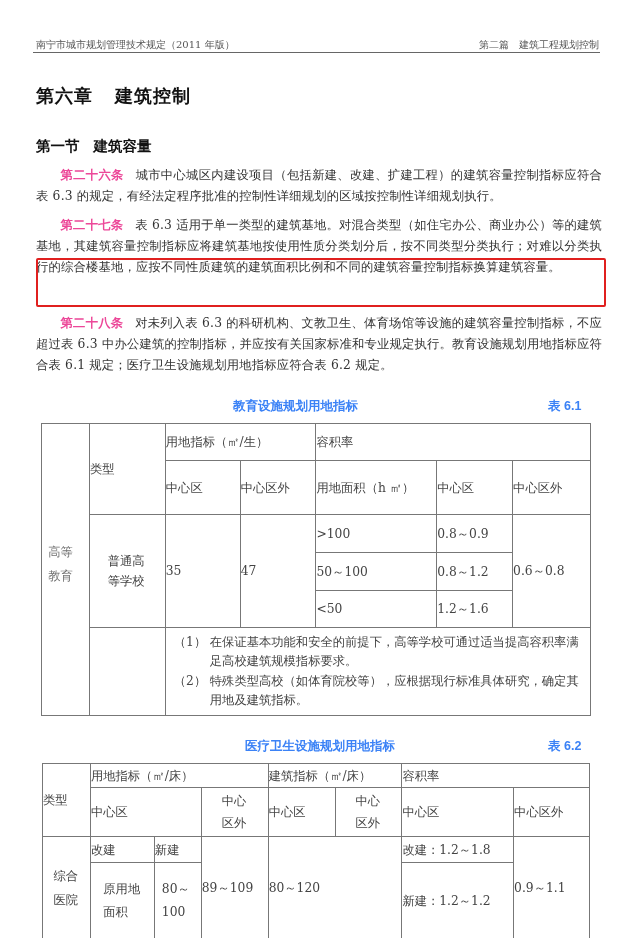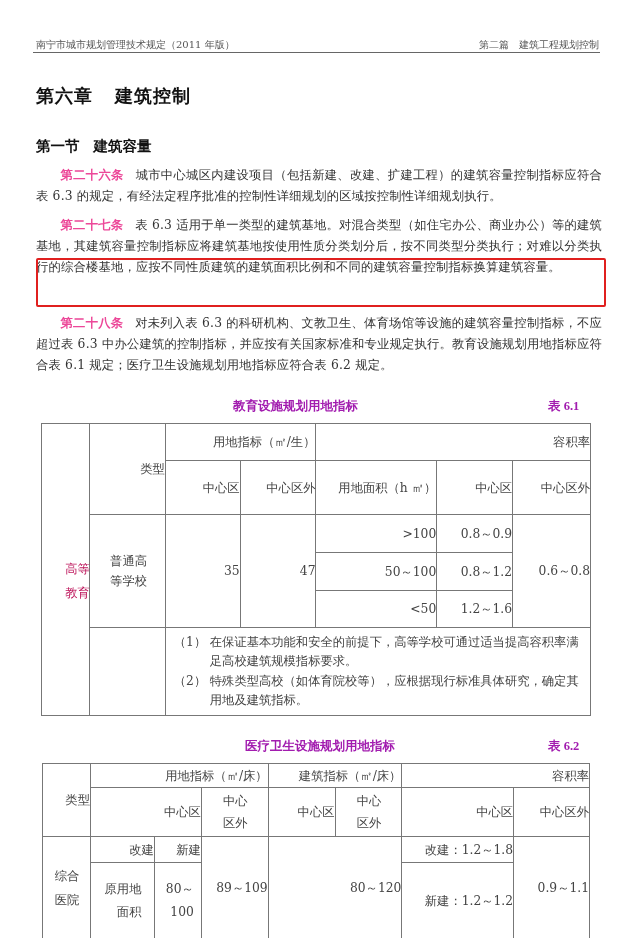--- a/index.html
+++ b/index.html
@@ -8,23 +8,23 @@
   .abs { position:absolute; }
   .hdr { top:38px; font-size:10px; color:#555; white-space:nowrap; }
   .hdr-rule { left:33px; top:52px; width:567px; height:0; border-top:1.5px solid #666; }
   .chap { left:36px; top:84px; font-family:"DejaVu Sans","Liberation Sans",sans-serif; font-weight:bold; font-size:18px; color:#111; letter-spacing:1px; white-space:nowrap; }
   .chap .gap { display:inline-block; width:22px; }
   .sect { left:36px; top:137px; font-family:"DejaVu Sans","Liberation Sans",sans-serif; font-weight:bold; font-size:14.5px; color:#111; white-space:nowrap; }
   .sect .gap { display:inline-block; width:14px; }
   .para { left:36px; width:566px; font-size:12.3px; line-height:21px; color:#333; text-align:justify; text-indent:2em; letter-spacing:0.2px; }
   .para b { font-family:"DejaVu Sans","Liberation Sans",sans-serif; font-weight:bold; color:#ec4899; margin-right:12px; }
   .redbox { left:36px; top:258px; width:566px; height:45px; border:2px solid #e0201f; border-radius:2px; }
-  .tcap { font-family:Liberation Serif, serif; font-weight:bold; font-size:12.5px; color:#a21caf; white-space:nowrap;text-align:center; }
+  .tcap { font-family:Liberation Sans, sans-serif; font-weight:bold; font-size:12.5px; color:#3b82f6; white-space:nowrap;text-align:center; }
   table.t { position:absolute; border-collapse:collapse; font-size:12.3px; color:#444; }
-  table.t td { border:1.3px solid #777; text-align:right; vertical-align:middle; padding:0; line-height:20px; }
+  table.t td { border:1.3px solid #777; text-align:left; vertical-align:middle; padding:0; line-height:20px; }
   .note { text-align:left !important; padding:4px 8px 4px 8px !important; line-height:19.5px !important; }
   .note .n { display:flex; }
   .note .n span.k { width:36px; flex:none; }
 </style>
 </head>
 <body>
 
 <div class="abs hdr" style="left:36px;">南宁市城市规划管理技术规定（2011 年版）</div>
 <div class="abs hdr" style="right:42px;margin-left:20px;">第二篇　建筑工程规划控制</div>
 <div class="abs hdr-rule"></div>
@@ -102,21 +102,21 @@
           </div>
       <div class="n">
             <span class="k">（2）</span>
             <span>特殊类型高校（如体育院校等），应根据现行标准具体研究，确定其用地及建筑指标。</span>
           </div>
     </td>
   </tr>
 </tbody>
   </table>
 
-<div class="abs" style="left:54px; top:540px; width:47px; text-align:center; font-size:12.3px; line-height:24px; color:#be185d;margin-top:17px;">
+<div class="abs" style="left:37px; top:540px; width:47px; text-align:center; font-size:12.3px; line-height:24px; color:#737373;">
   <div style="width:2.1em;margin:0 auto;">高等教育</div>
 </div>
 
 <div class="abs tcap" style="left:245px; top:738px;">医疗卫生设施规划用地指标</div>
 <div class="abs tcap" style="left:548px; top:738px;">表 6.2</div>
 
 <table class="t" style="left:42px; top:763px; width:548px;">
   <colgroup>
     <col style="width:48px">
       <col style="width:64px">

